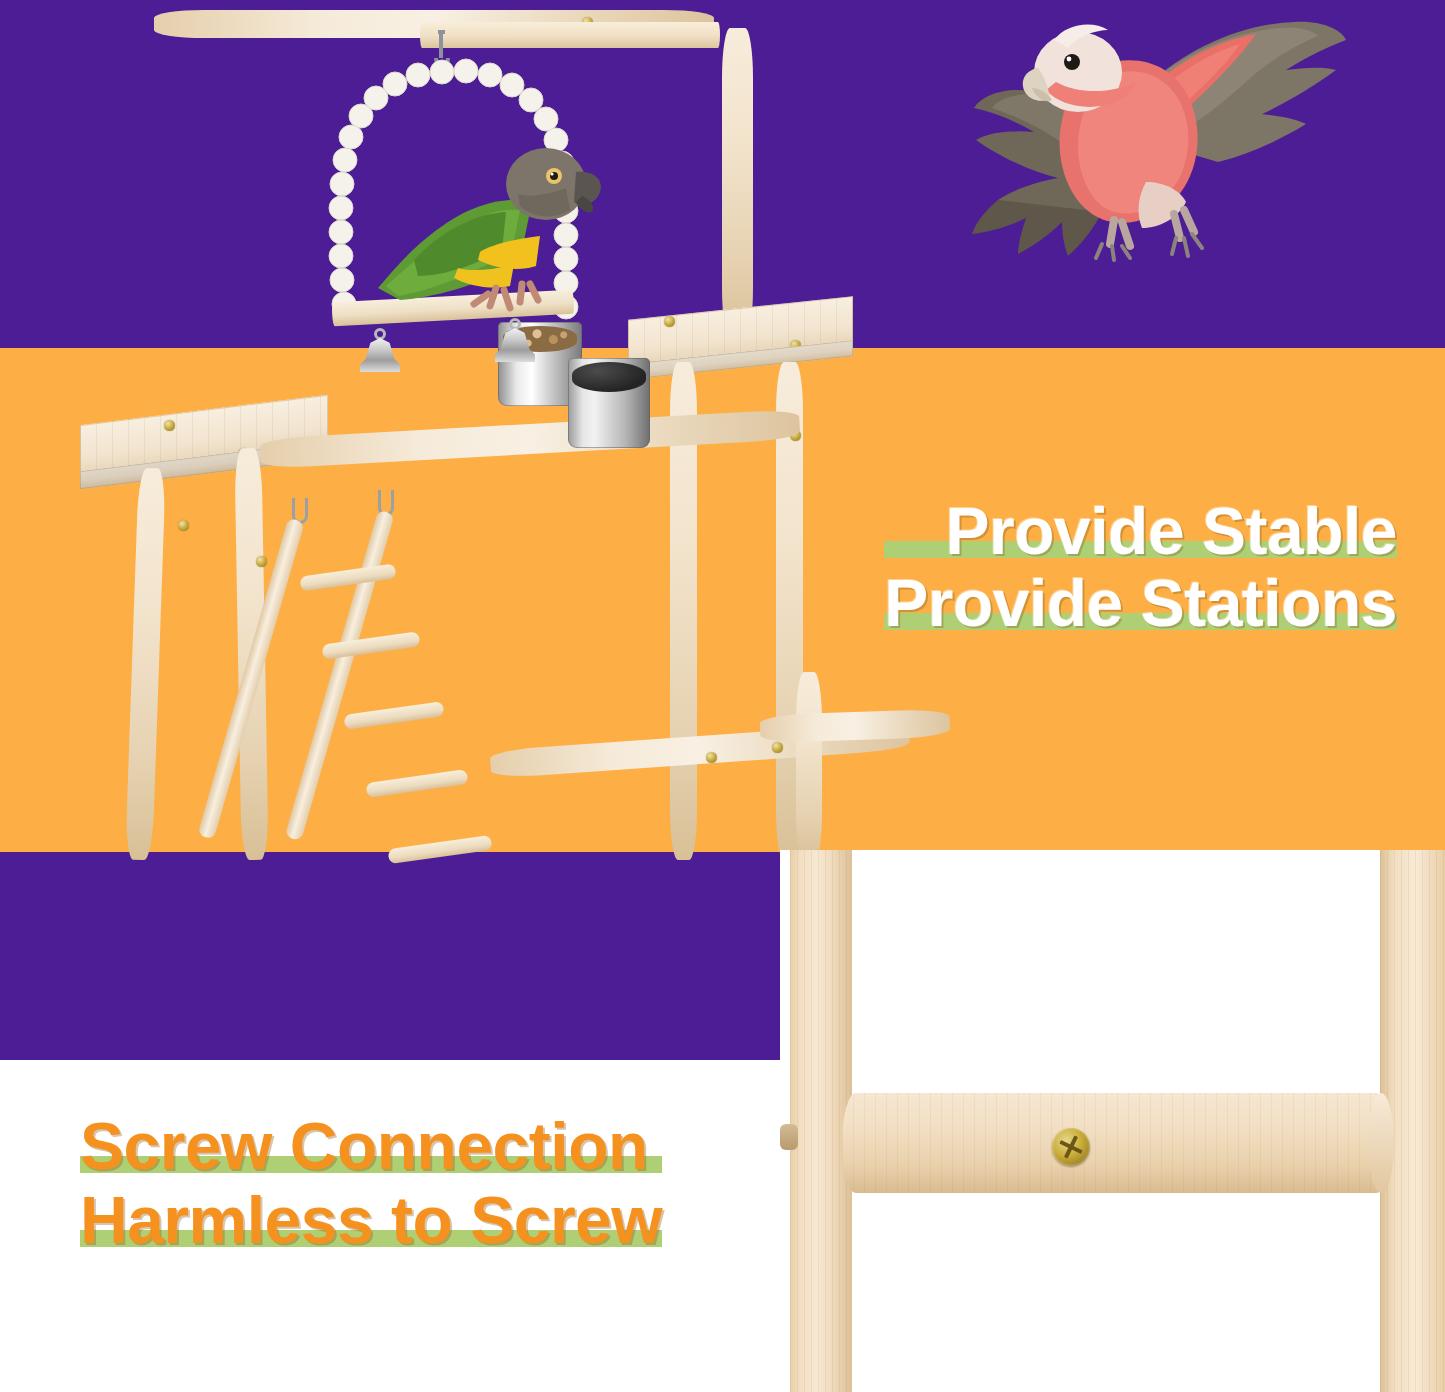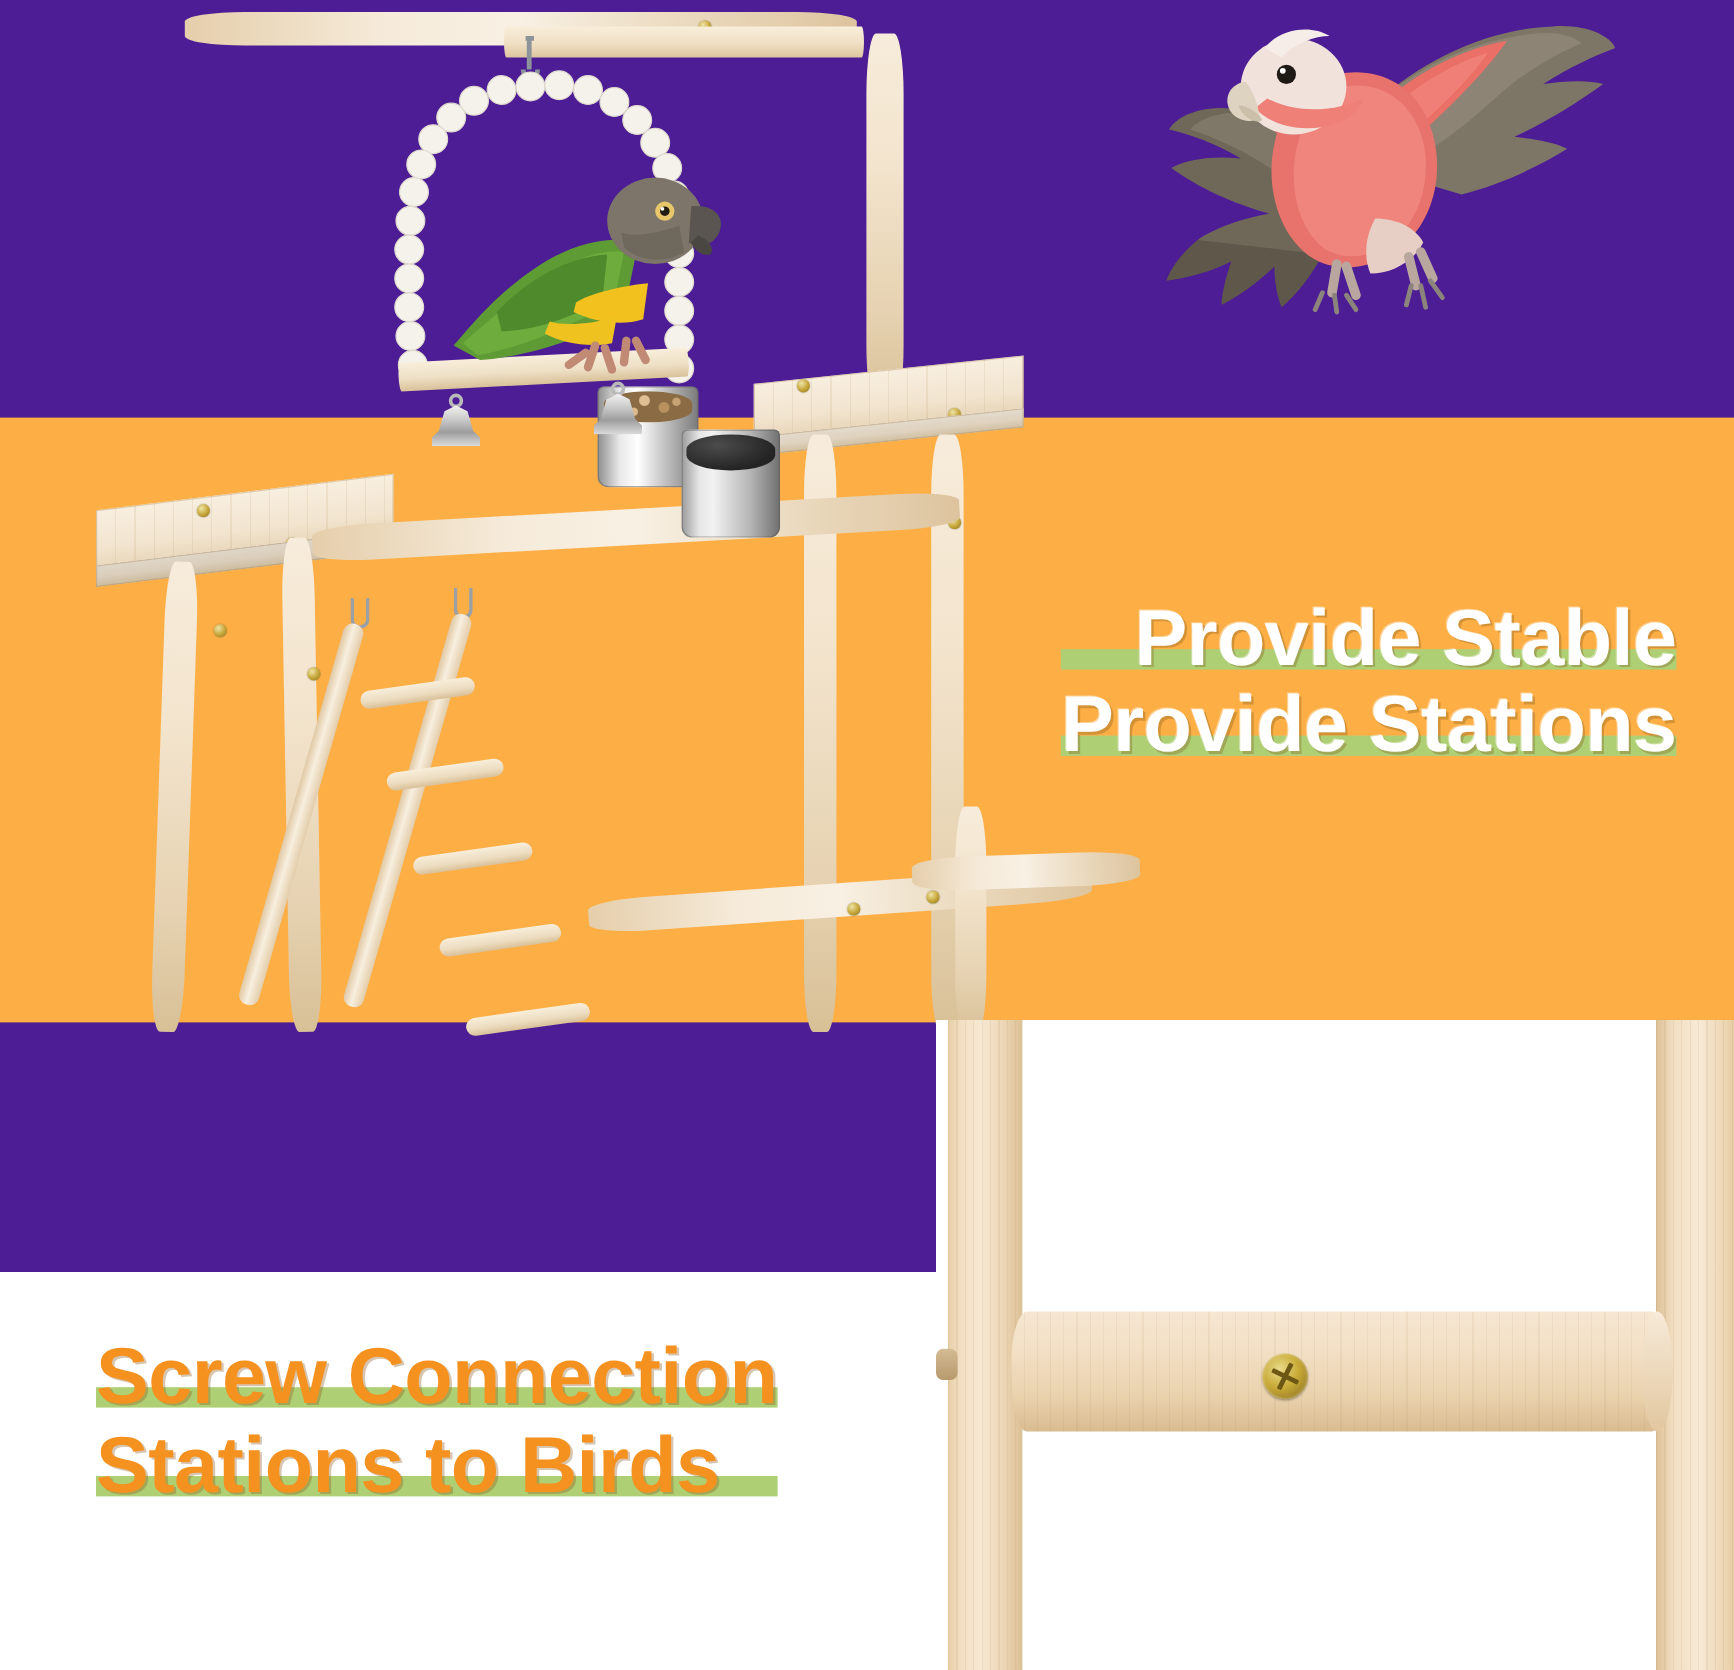--- a/index.html
+++ b/index.html
@@ -403,17 +403,17 @@
     <div class="screw-head"></div>
   </div>
 
   <div class="headline" id="headline-screw">
     <span class="hl-line">
       <span class="bar"></span>
       <span class="txt">Screw Connection</span>
     </span>
     <span class="hl-line">
       <span class="bar"></span>
-      <span class="txt">Stations to Birds</span>
+      <span class="txt">Harmless to Screw</span>
     </span>
   </div>
 
 </div>
 
 </body></html>

